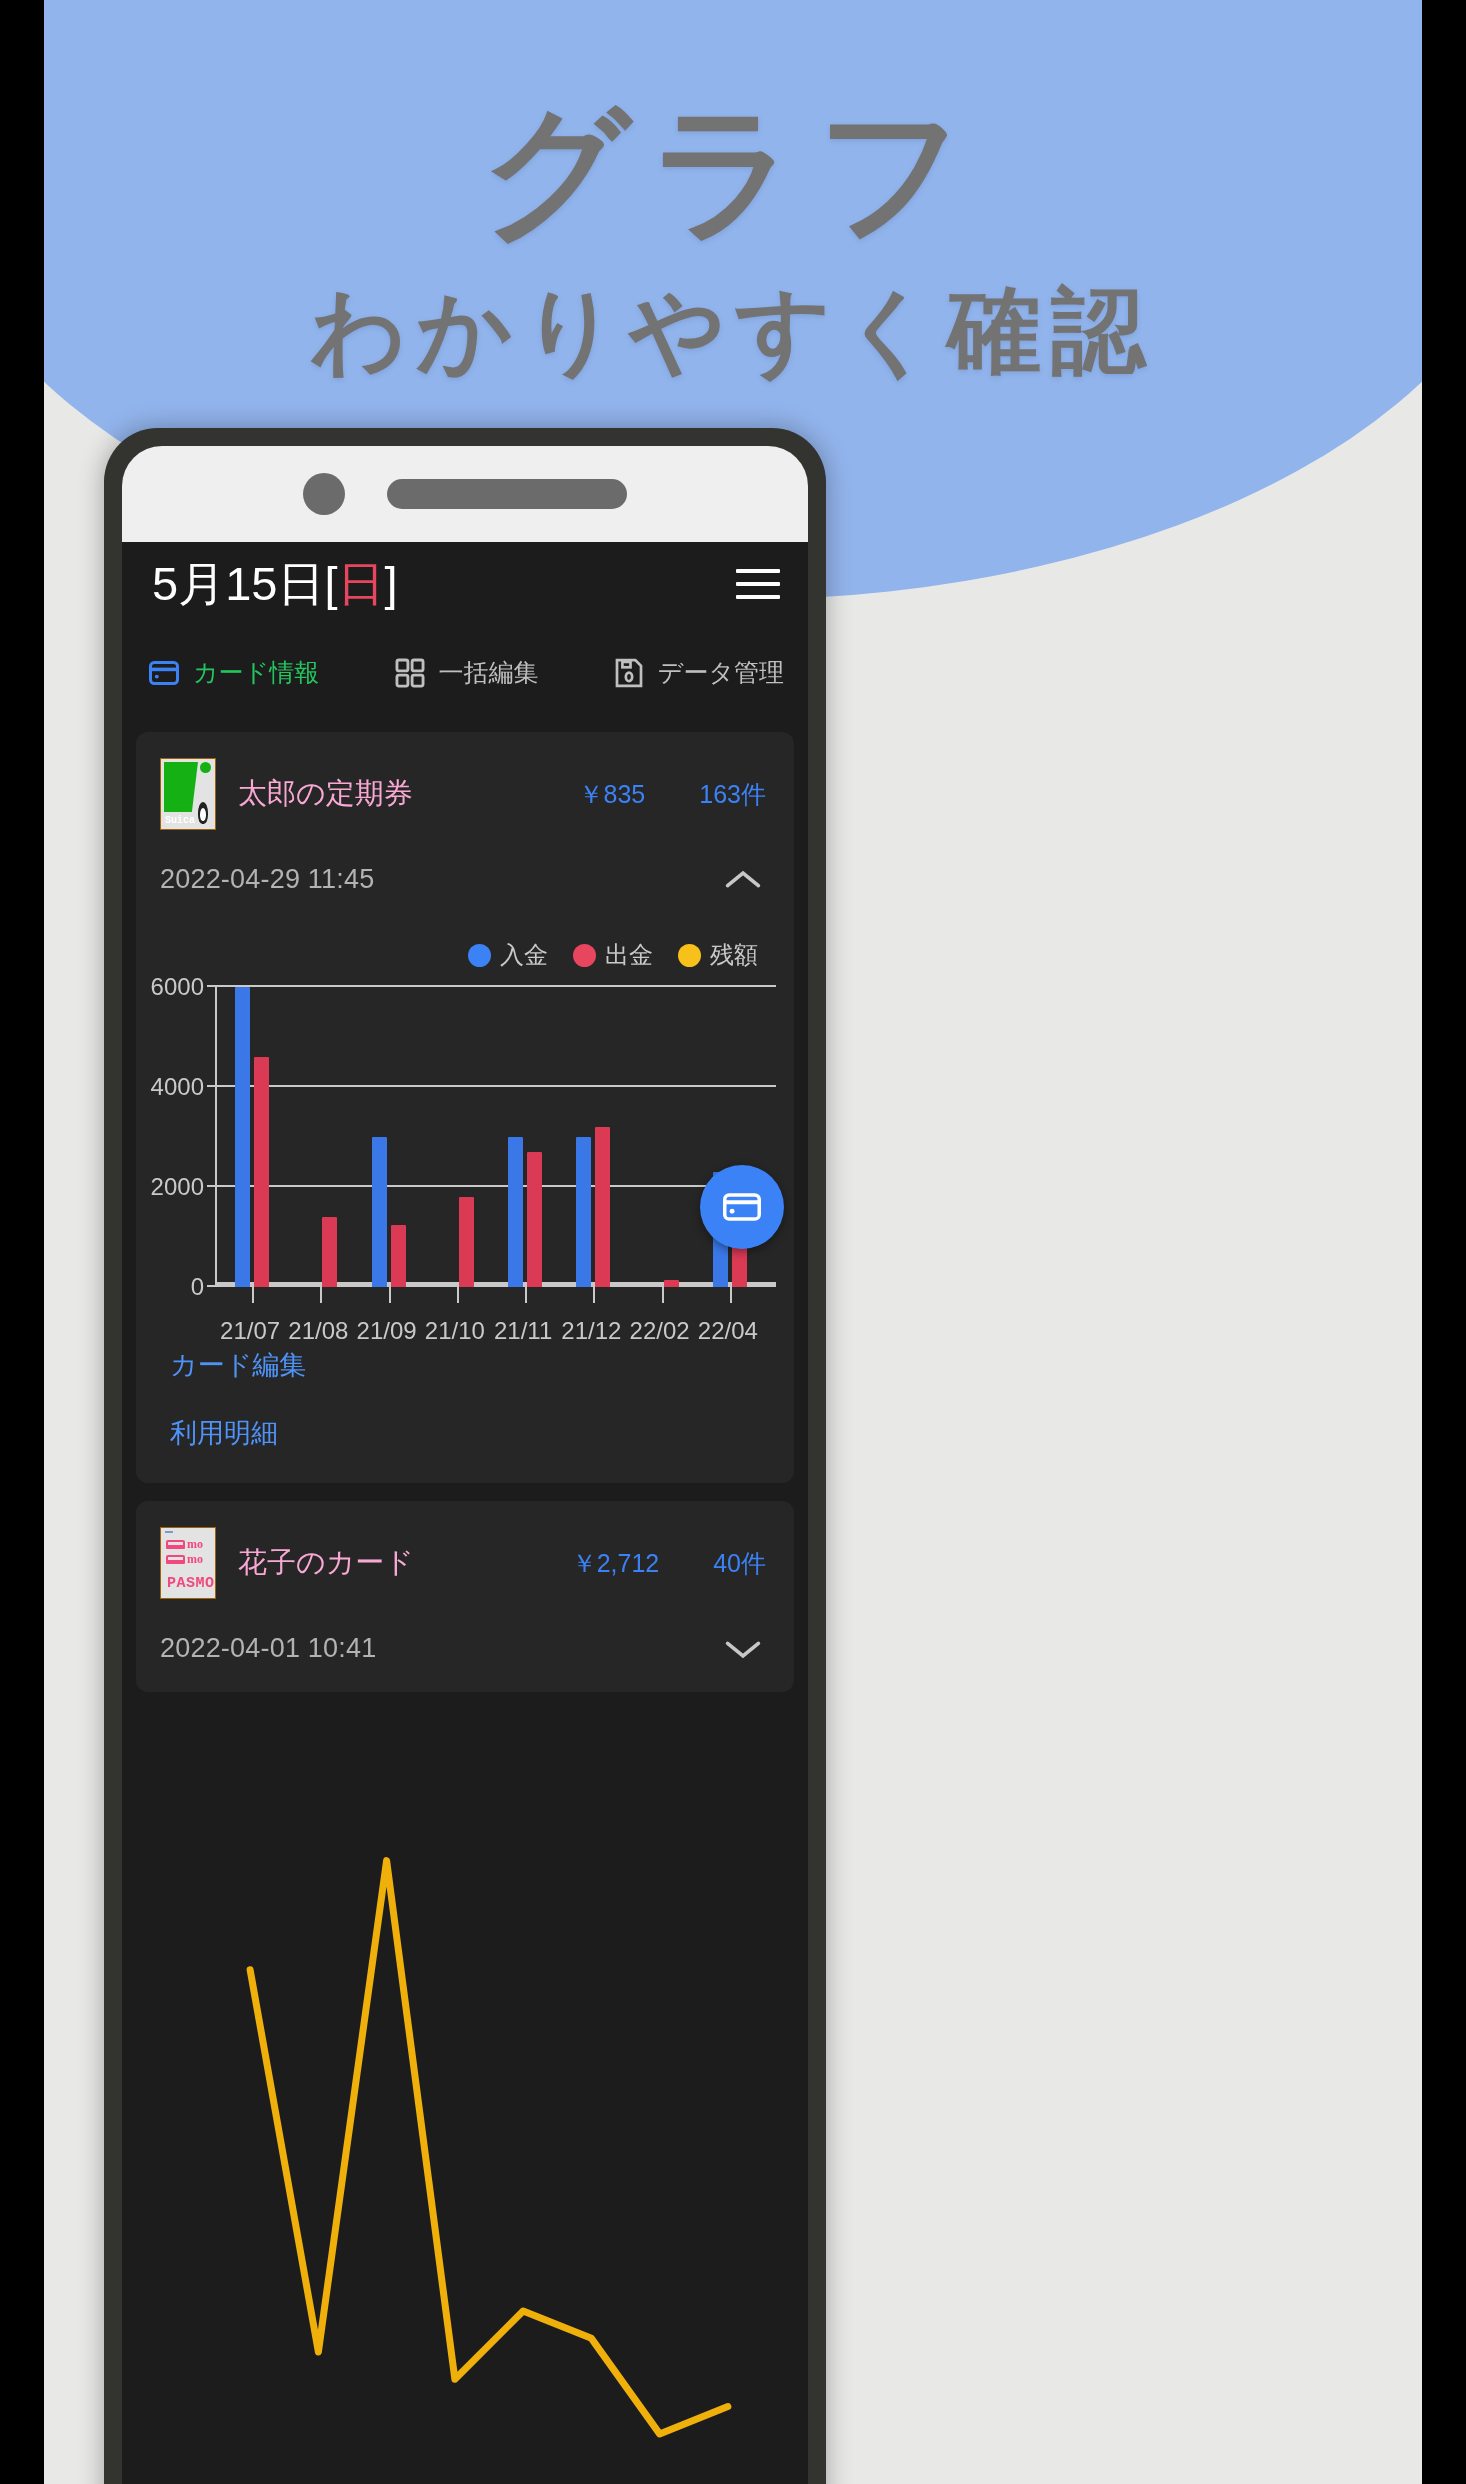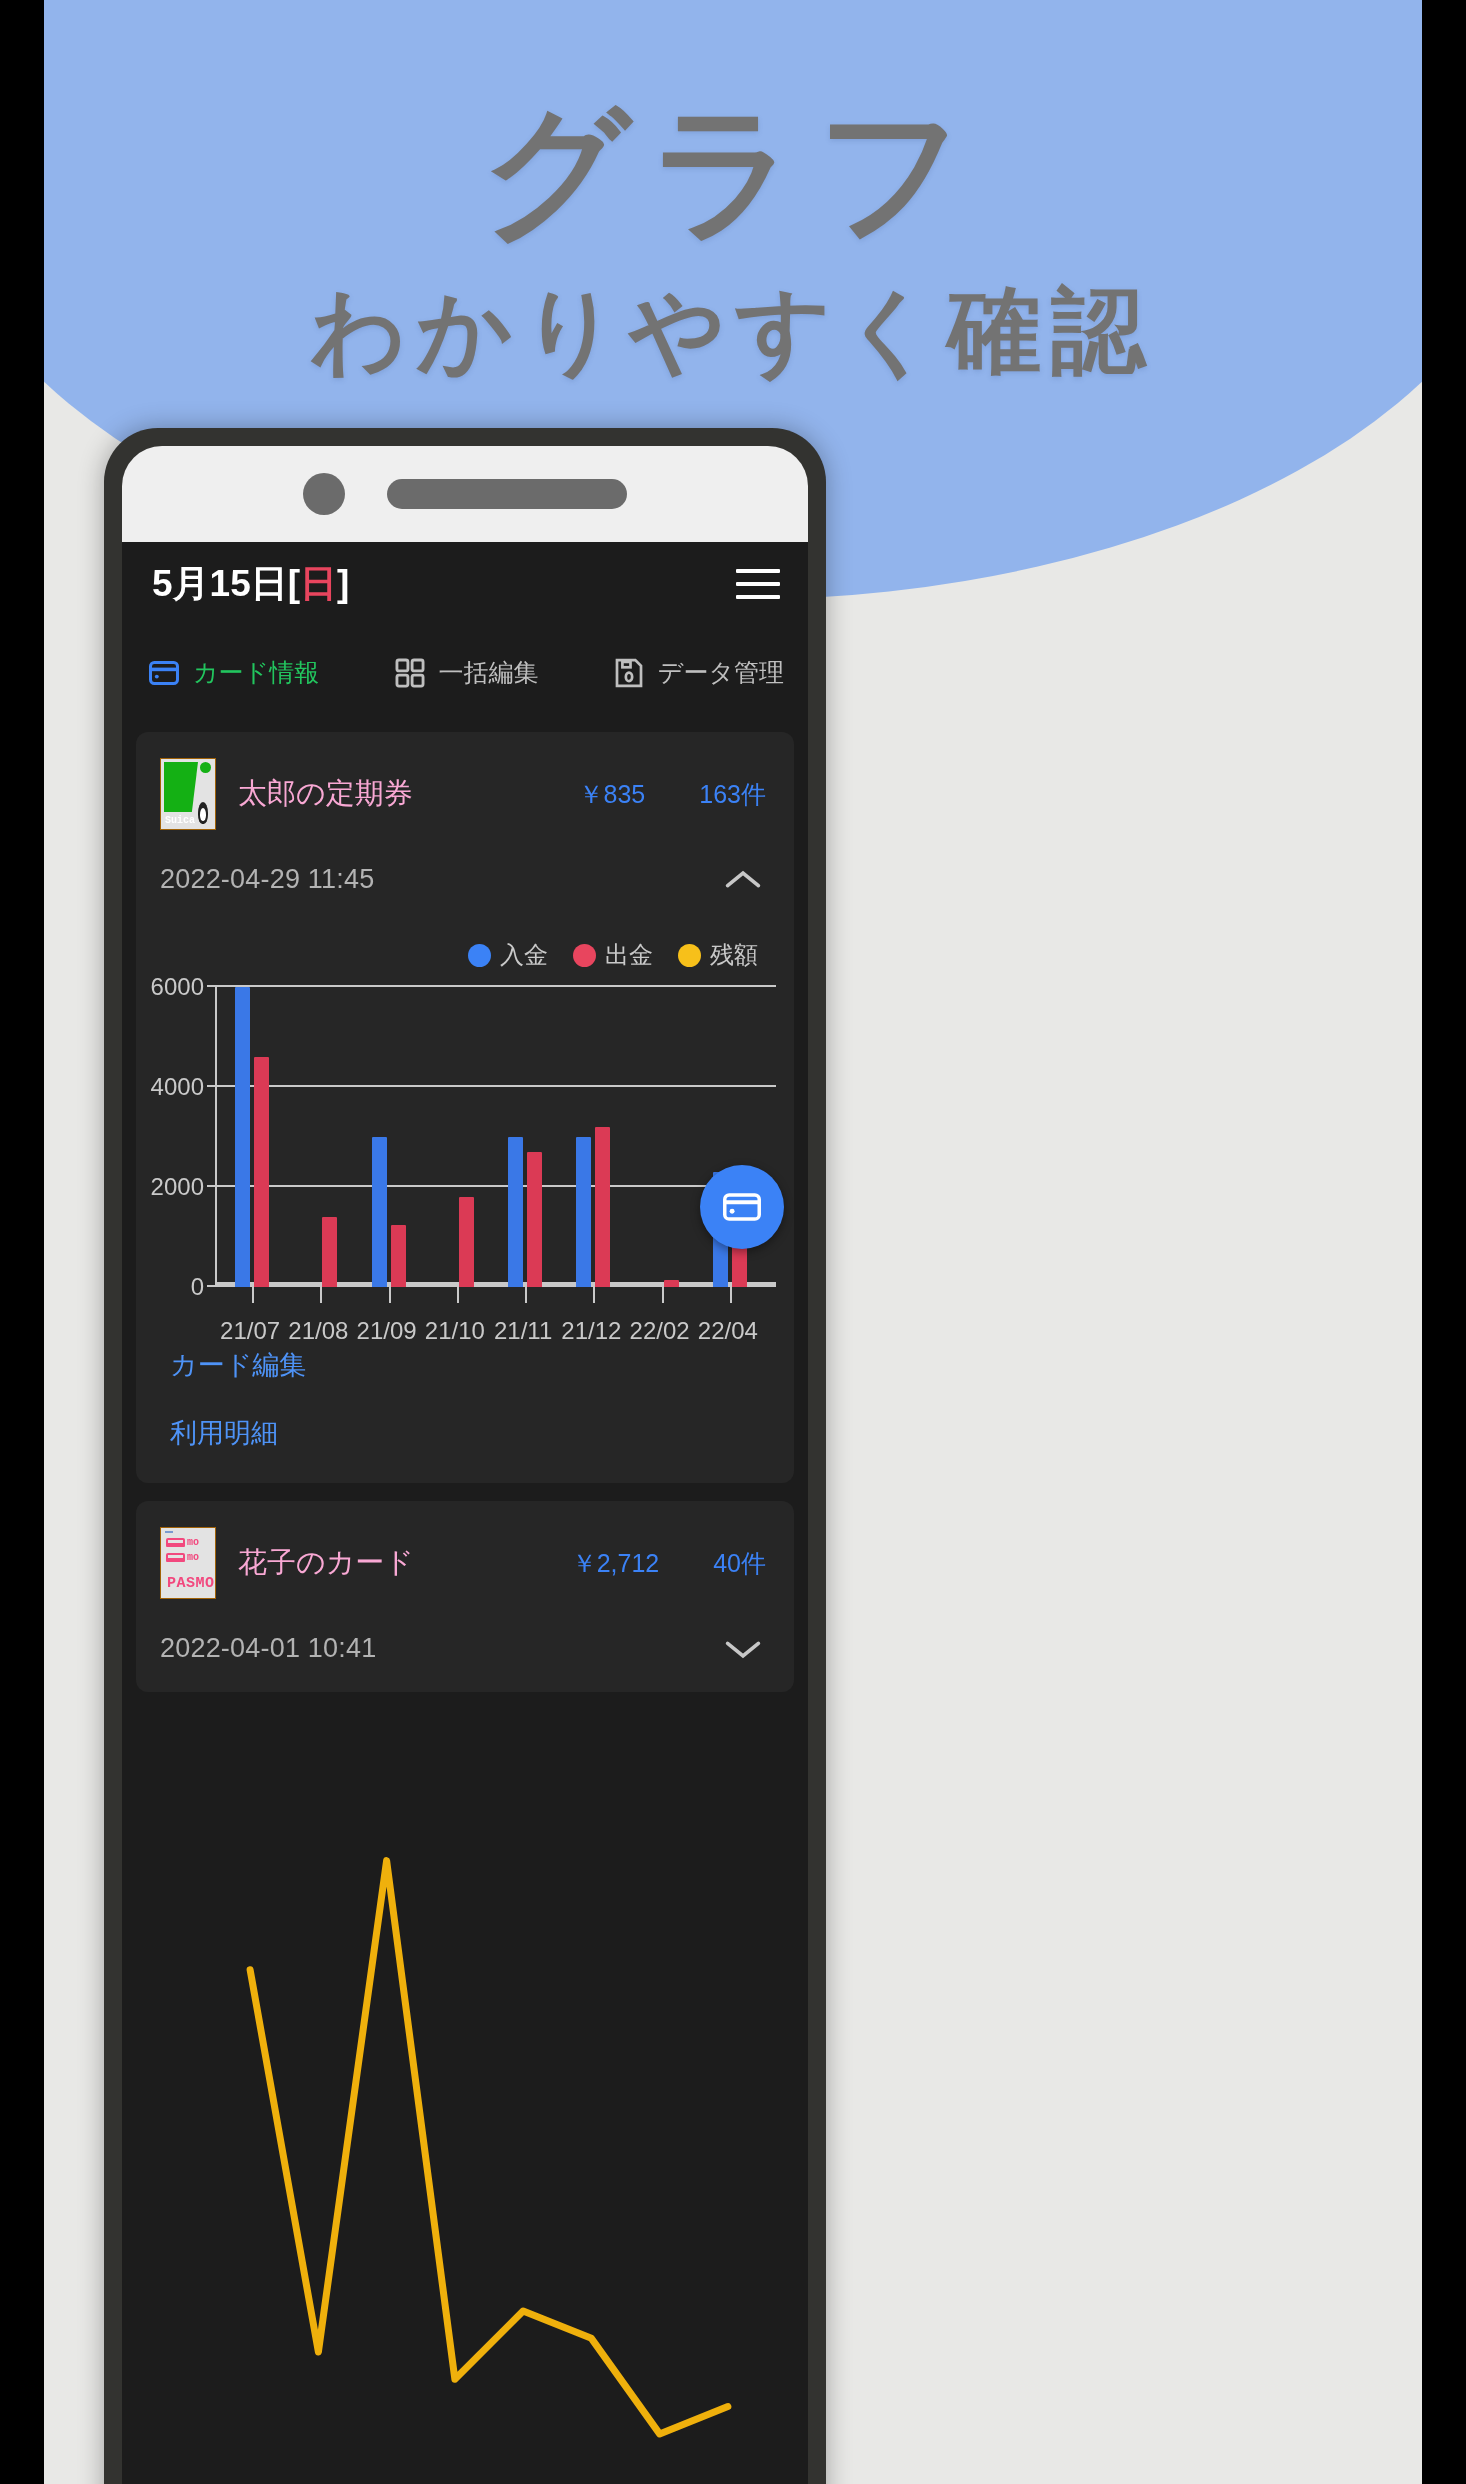--- a/index.html
+++ b/index.html
@@ -103,23 +103,23 @@
   }
   .app-header {
     height: 84px;
     display: flex;
     align-items: center;
     justify-content: space-between;
     padding: 0 28px 0 30px;
     background: #1C1C1C;
   }
   .app-title {
-    font-size: 37px;
+    font-size: 47px;
     color: #FFFFFF;
-    font-weight: bold;
+    font-weight: normal;
     white-space: nowrap;
   }
   .app-title .weekday { color: #E8455E; }
   .hamburger {
     width: 44px;
     display: flex; flex-direction: column; gap: 9px;
     cursor: pointer;
   }
   .hamburger i { display: block; height: 4px; background: #fff; border-radius: 1px; }
 
@@ -207,22 +207,22 @@
     width: 19px; height: 9px;
     background: #F2487E;
     border-radius: 2px 2px 1px 1px;
     position: relative;
   }
   .pasmo-bus::before {
     content: ""; position: absolute;
     left: 2px; top: 1.5px; width: 15px; height: 3px;
     background: #E3E3E3;
   }
-  .pasmo-mo { font-size: 10px; color: #F2487E; font-weight: bold;
-    font-family: Liberation Mono, monospace; text-align: right; }
+  .pasmo-mo { font-size: 12px; color: #F2487E; font-weight: bold;
+    font-family: Liberation Serif, serif; text-align: right; }
   .pasmo-word {
     position: absolute; left: 6px; bottom: 6px;
     font-size: 15px; color: #F2487E; font-weight: bold;
     font-family: "Liberation Mono", "DejaVu Sans Mono", monospace;
     letter-spacing: 0.5px;
   }
   .pasmo-tick {
     position: absolute; left: 4px; top: 3px;
     width: 8px; height: 2px; background: #7a9ad0;
   }

